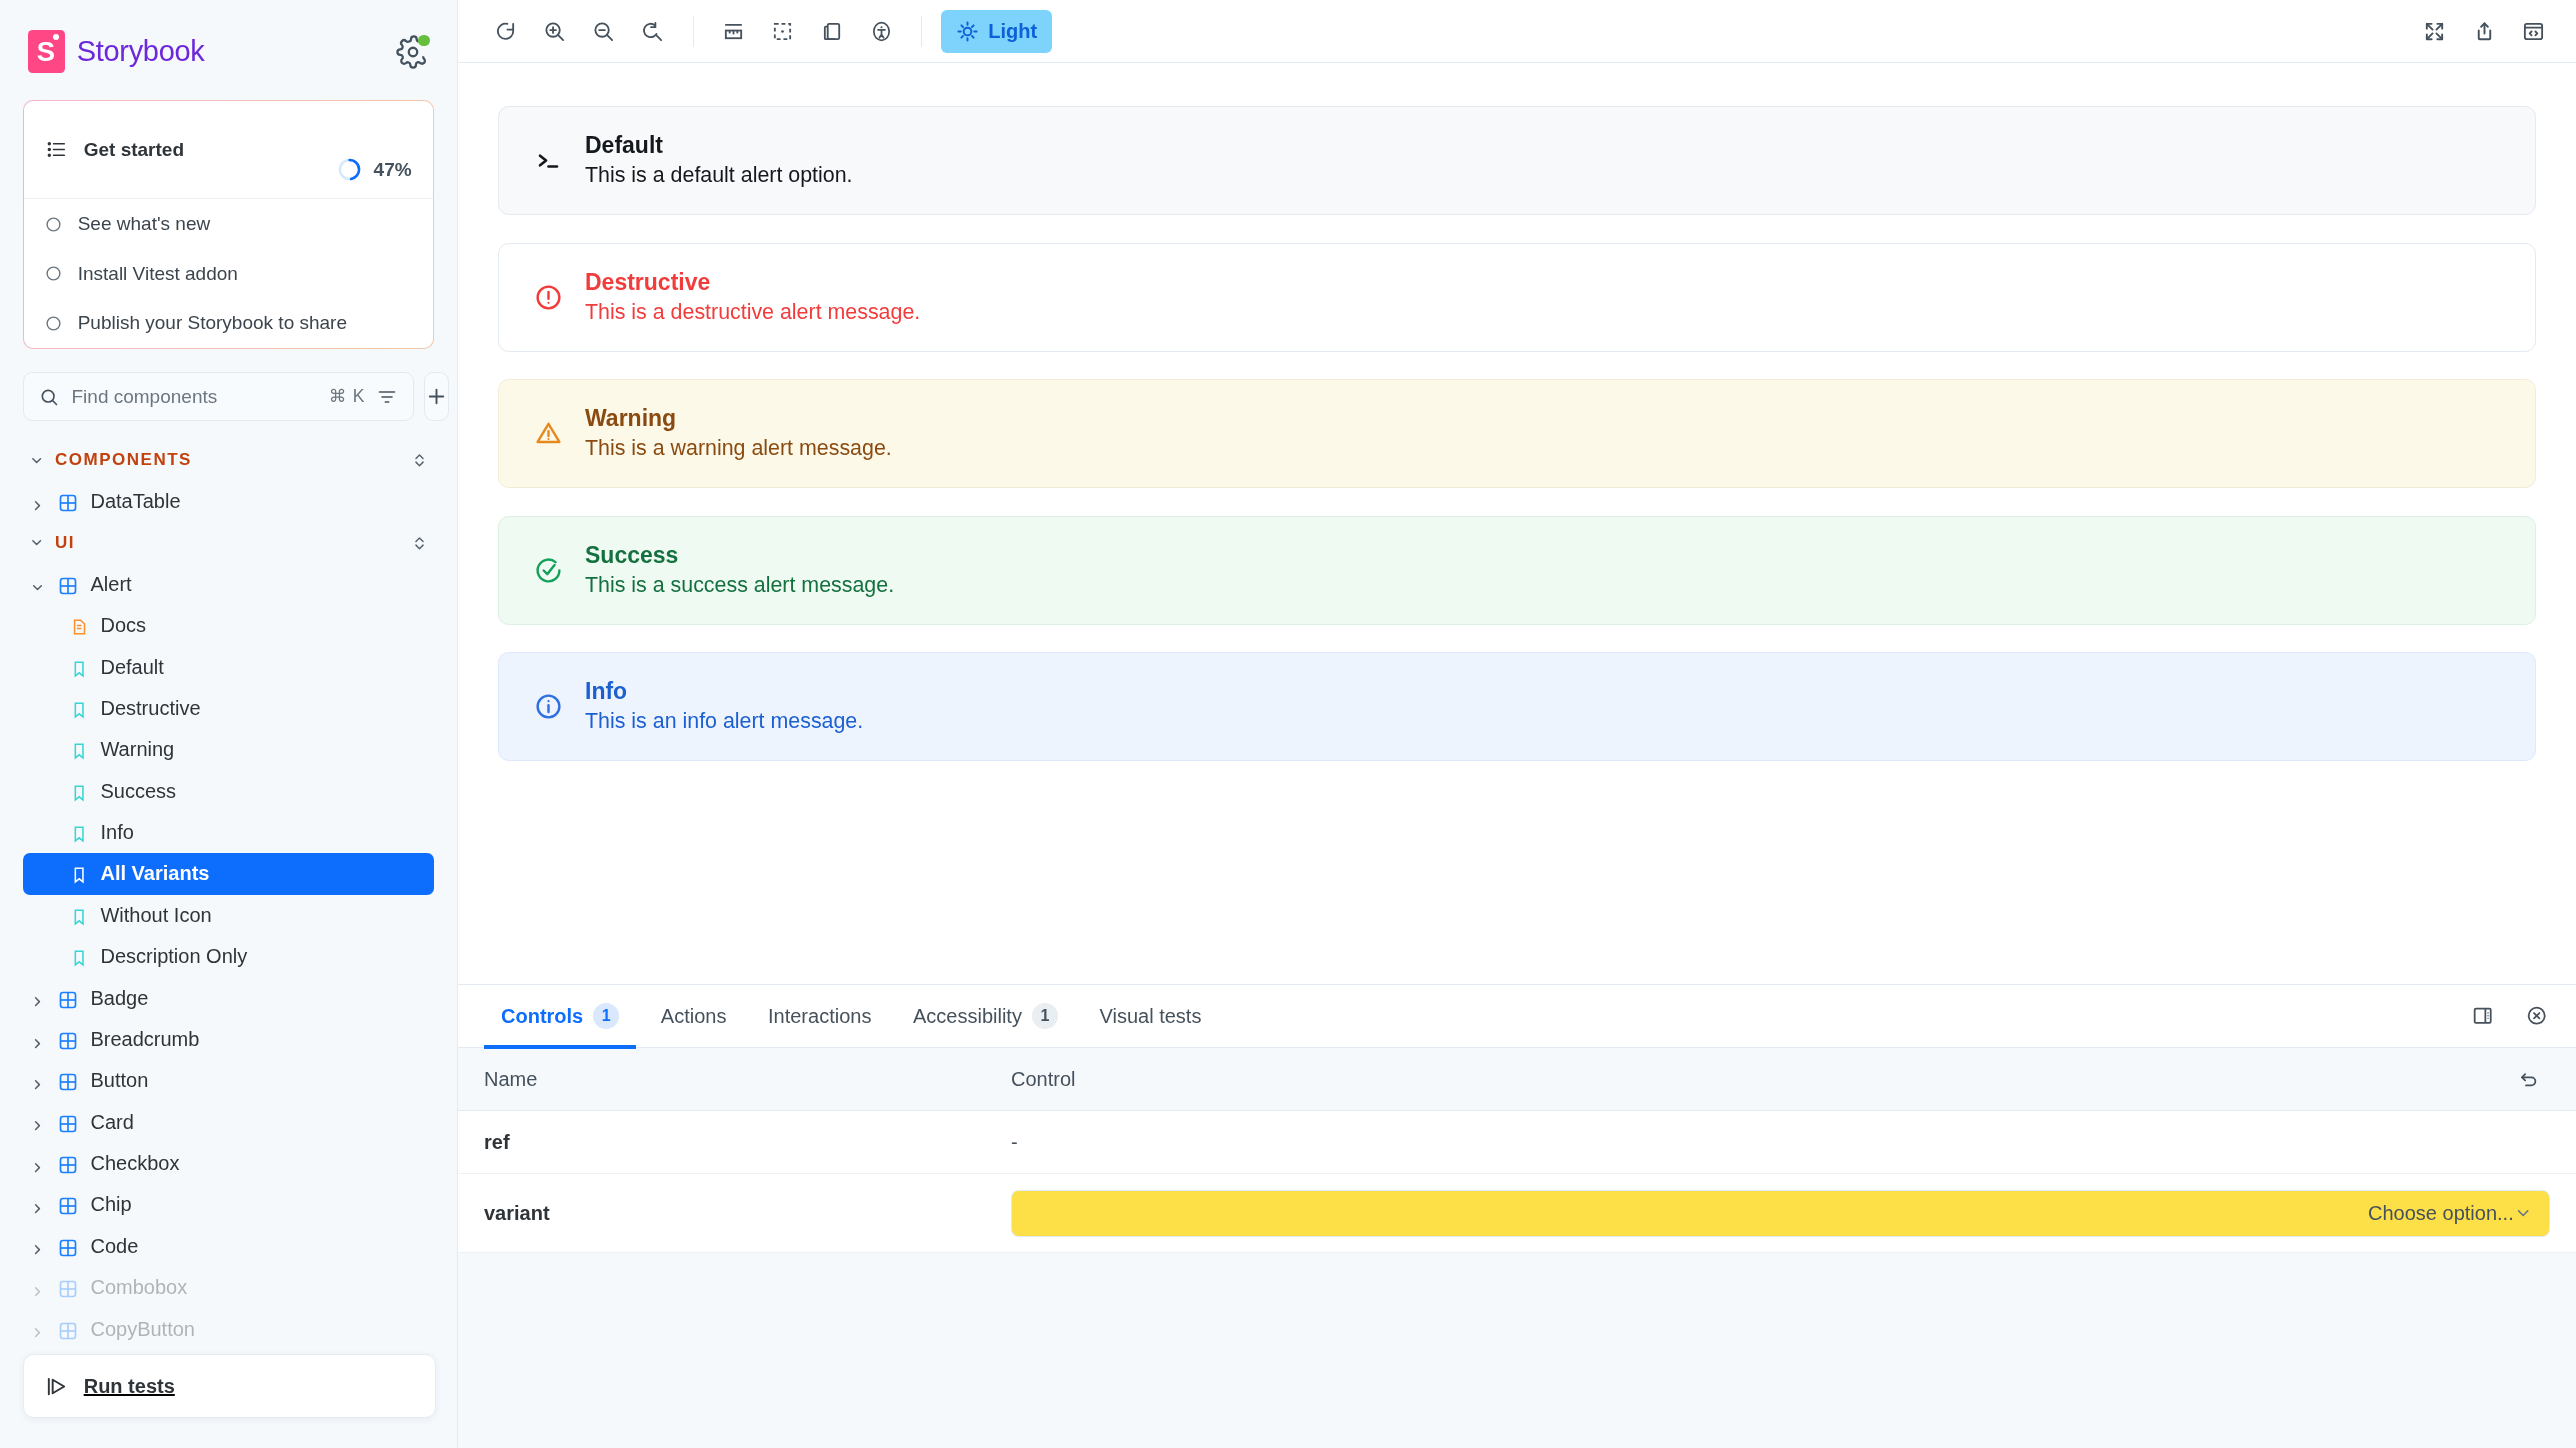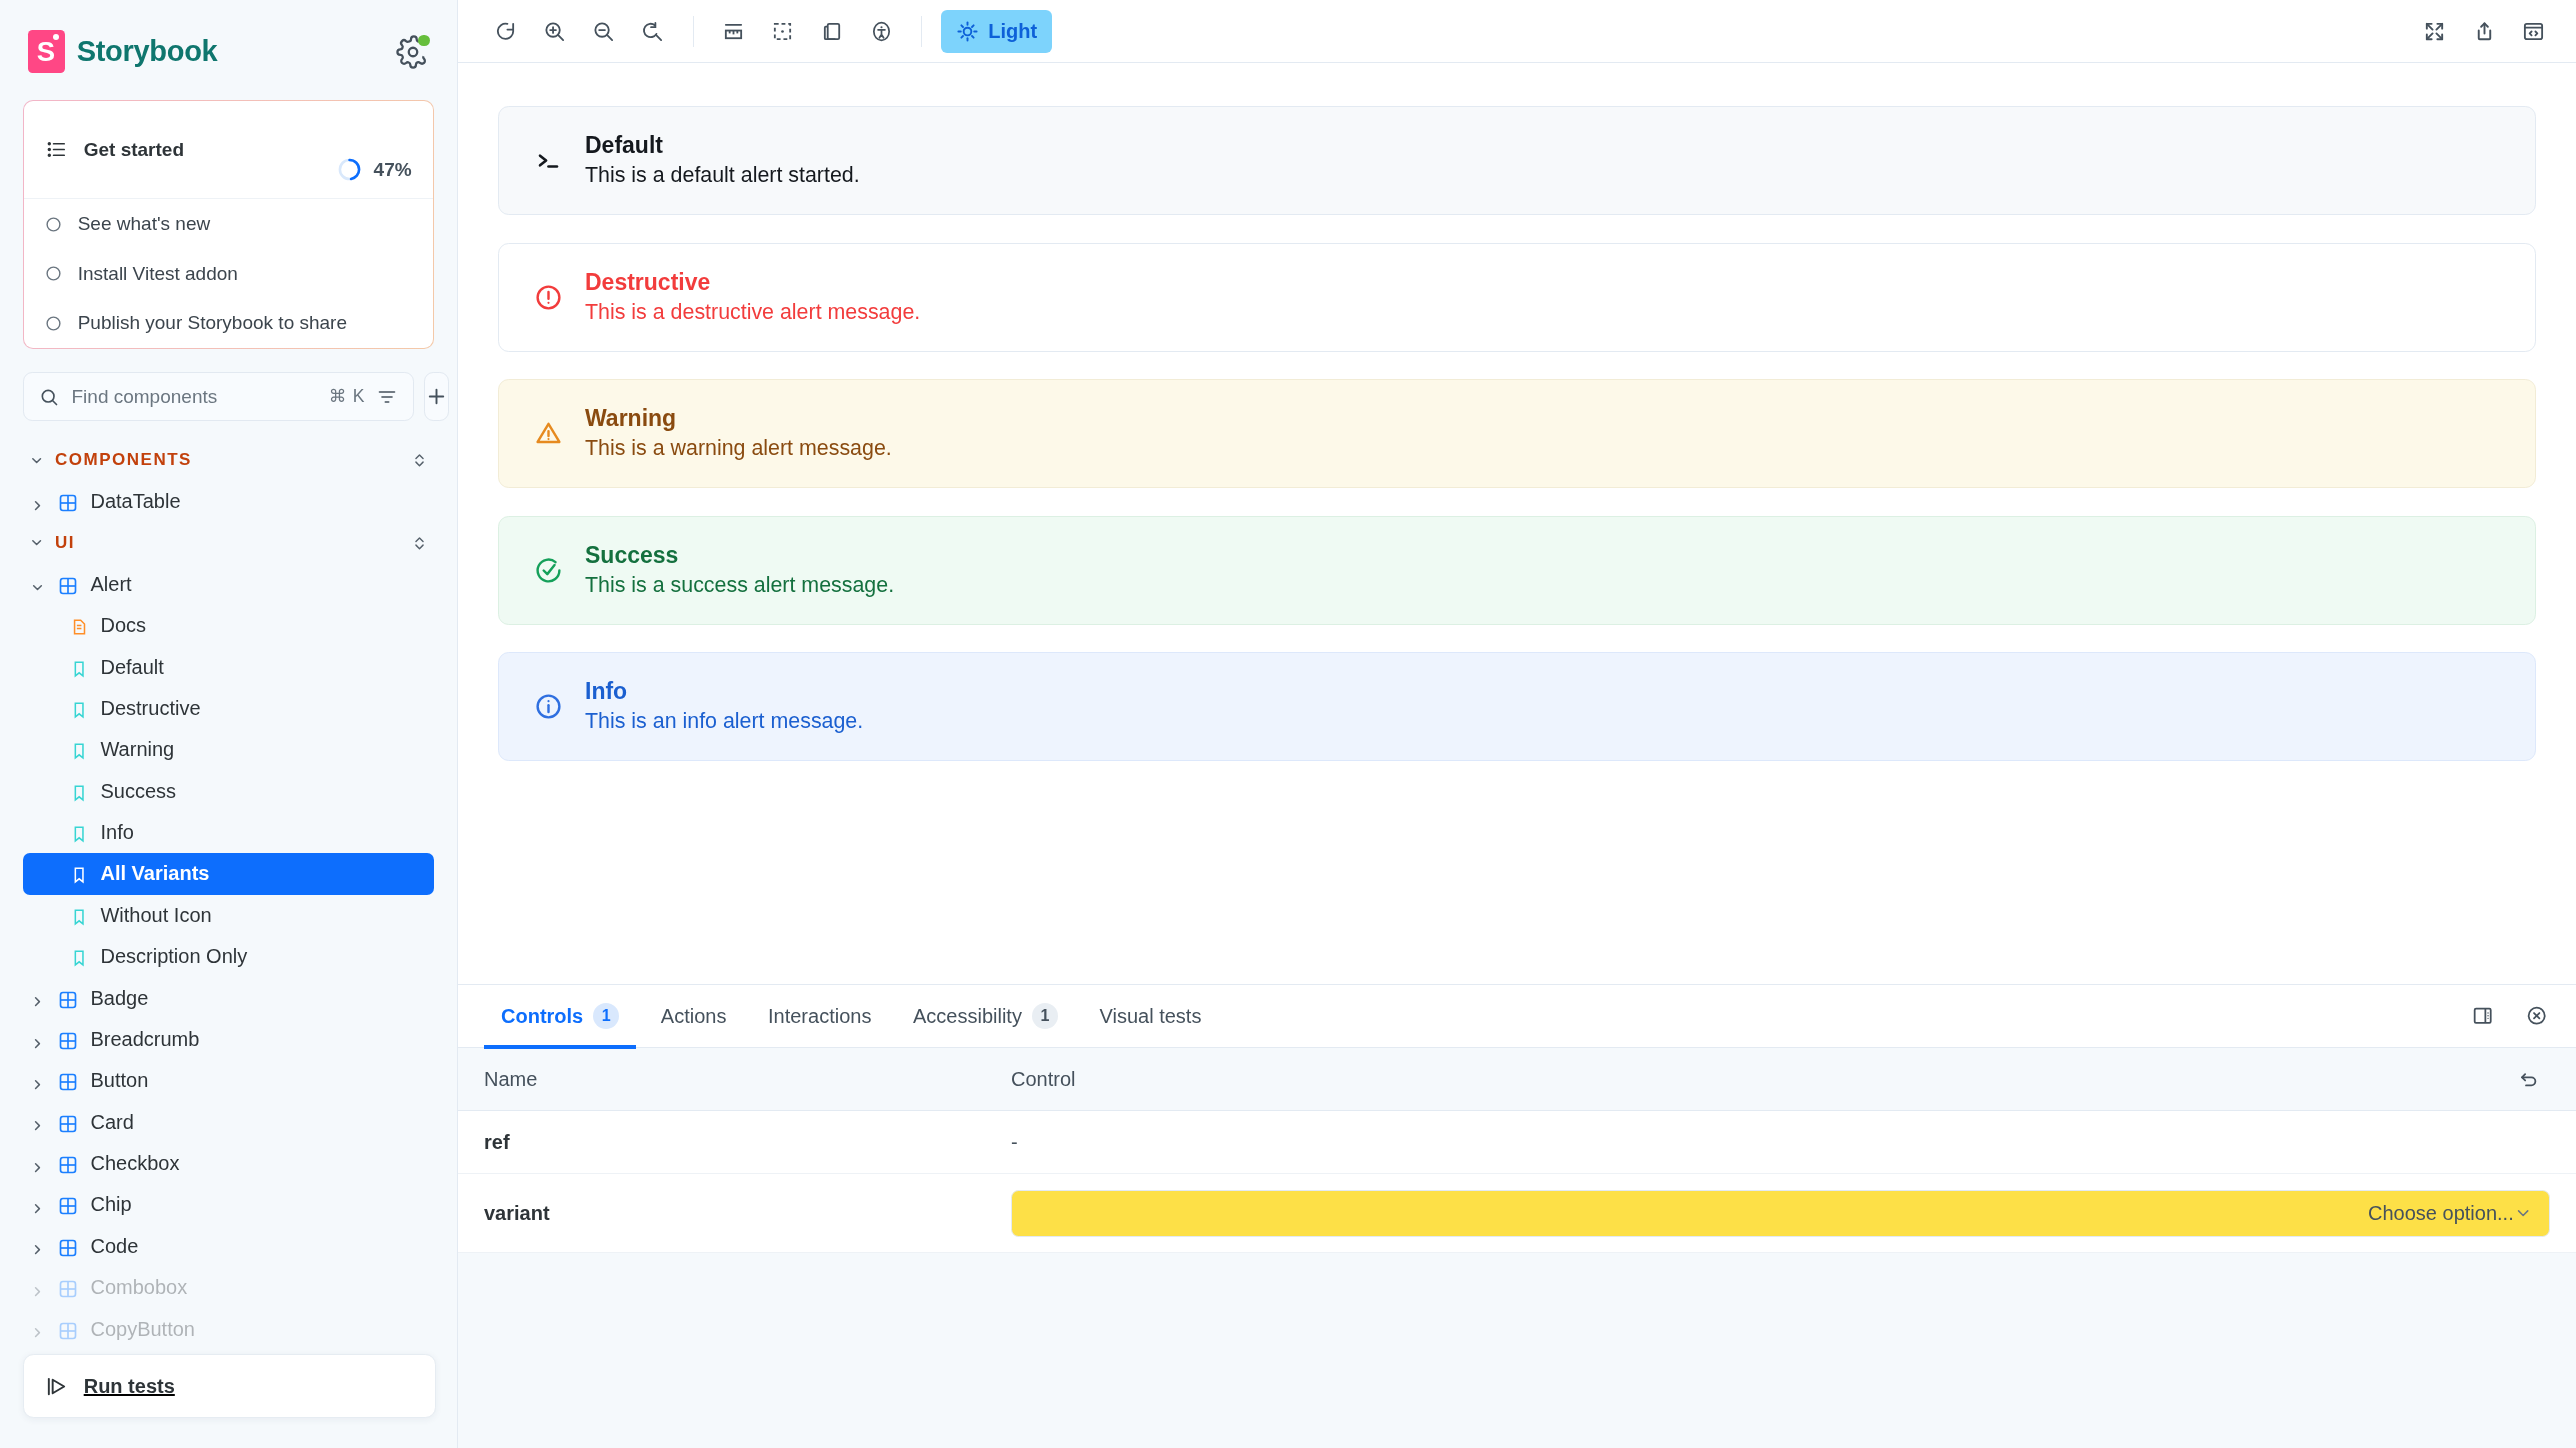--- a/index.html
+++ b/index.html
@@ -24,21 +24,21 @@
   .logo-mark {
     width: 37px; height: 43px; background: #ff4785; border-radius: 4.6px;
     display: flex; align-items: center; justify-content: center;
     color: #fff; font-weight: bold; font-size: 27.5px; line-height: 1;
     position: relative;
   }
   .logo-mark::after{
     content:""; position:absolute; top:3.8px; right:5.3px;
     width:6.1px; height:6.1px; background:#fff; border-radius:50%;
   }
-  .brand-name { font-size: 29px; font-weight: 700; color: #0f766e; letter-spacing: -0.3px; }
+  .brand-name { font-size: 29px; font-weight: 400; color: #6d28d9; letter-spacing: -0.3px; }
   .gear-wrap { position: relative; width: 34px; height: 34px; }
   .green-dot {
     position: absolute; top: 0px; right: 0px; width: 11.5px; height: 11.5px;
     border-radius: 50%; background: #66bf3c;
   }
 
   
   .getstarted {
     margin: 24.4px 23px 0 23px; background: #fff; border-radius: 10px;
     border: 1.5px solid transparent;
@@ -608,21 +608,21 @@
 
       <div class="alert a-default">
         <span class="alert-ico">
           <svg width="29" height="29" viewBox="0 0 24 24" fill="none" stroke="#15191e" stroke-width="2.2" stroke-linecap="round" stroke-linejoin="round">
             <polyline points="5 8 10 12 5 16"></polyline>
               <line x1="12" y1="17" x2="19" y2="17"></line>
           </svg>
         </span>
         <div>
           <div class="alert-title">Default</div>
-          <div class="alert-desc">This is a default alert started.</div>
+          <div class="alert-desc">This is a default alert option.</div>
         </div>
       </div>
 
       <div class="alert a-destructive">
         <span class="alert-ico">
           <svg width="29" height="29" viewBox="0 0 24 24" fill="none" stroke="#f23c3c" stroke-width="2" stroke-linecap="round">
             <circle cx="12" cy="12" r="9"></circle>
               <line x1="12" y1="7.5" x2="12" y2="13"></line>
               <circle cx="12" cy="16.4" r="0.9" fill="#f23c3c" stroke="none"></circle>
           </svg>

